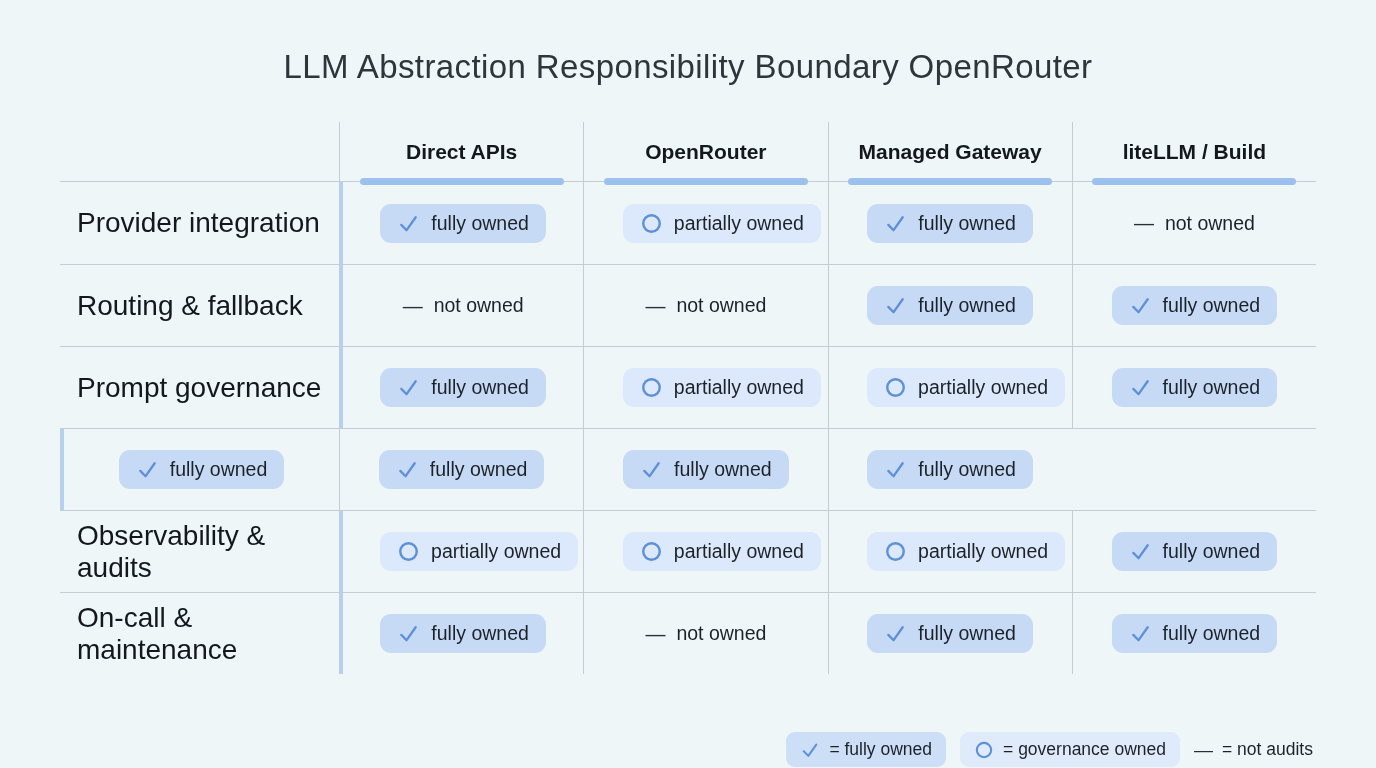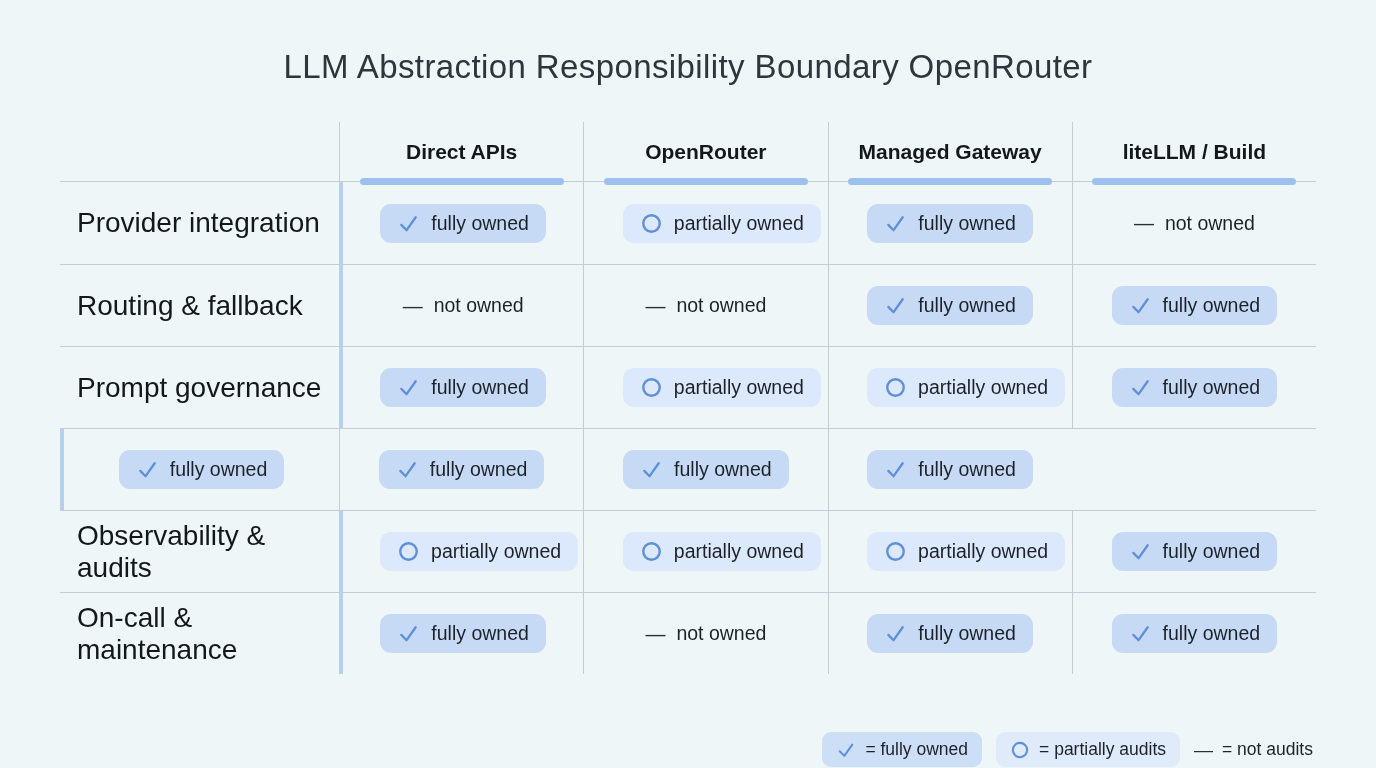--- a/index.html
+++ b/index.html
@@ -361,20 +361,20 @@
           </svg>
         </span>
         <span class="legend-label">= fully owned</span>
       </span>
       <span class="legend-item partially">
         <span class="icon">
           <svg width="20" height="20" viewBox="0 0 24 24" fill="none">
             <circle cx="12" cy="12" r="8.6" stroke="currentColor" stroke-width="2.5"></circle>
           </svg>
         </span>
-        <span class="legend-label">= partially audits</span>
+        <span class="legend-label">= governance owned</span>
       </span>
       <span class="legend-item not">
         <span class="icon dash-glyph">—</span>
         <span class="legend-label">= not audits</span>
       </span>
     </div>
 </div>
 
 </body></html>

